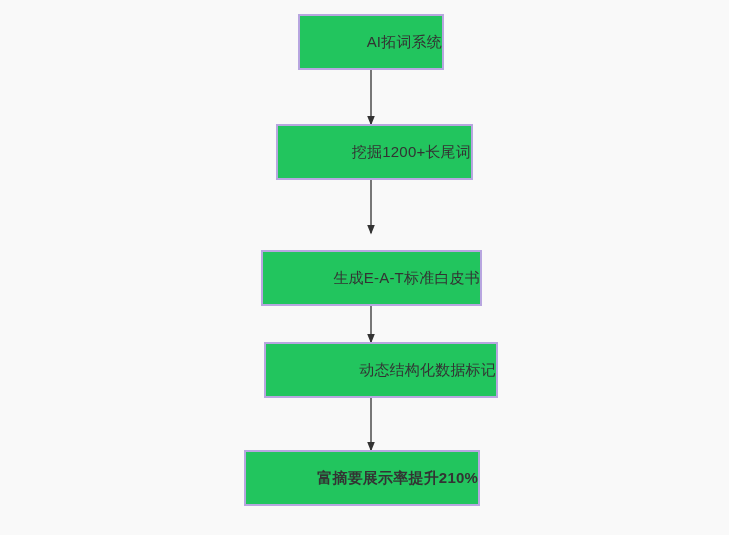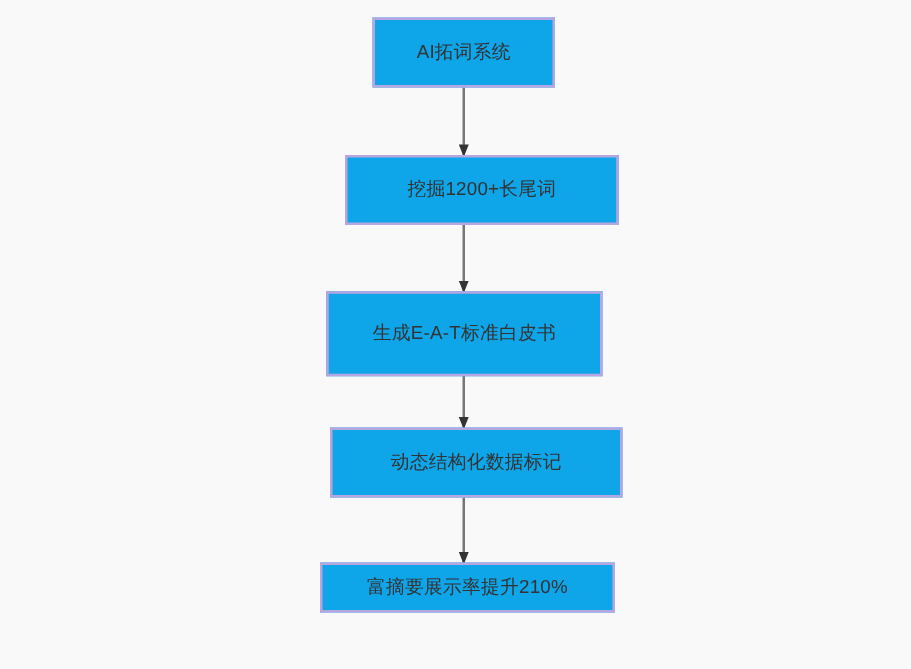--- a/index.html
+++ b/index.html
@@ -23,25 +23,25 @@
     position: absolute;
     top: 0;
     left: 0;
     width: 729px;
     height: 535px;
     pointer-events: none;
   }
   .node {
     position: absolute;
     box-sizing: border-box;
-    background: #0ea5e9;
+    background: #22c55e;
     border: 2px solid #b8a6e0;
     display: flex;
     align-items: center;
-    justify-content: center;
+    justify-content: flex-end;
     text-align: center;
   }
   .node-label {
     color: #333333;
     font-size: 15px;
     line-height: 1.2;
     letter-spacing: 0.2px;
     white-space: nowrap;
   }
 </style>
@@ -67,29 +67,29 @@
     </g>
     <g>
       <line x1="371" y1="398" x2="371" y2="450" stroke="#777777" stroke-width="2" marker-end="url(#arrowhead)"></line>
     </g>
   </svg>
 
   <div class="node" style="left:298px; top:14px; width:146px; height:56px;">
     <span class="node-label">AI拓词系统</span>
   </div>
 
-  <div class="node" style="left:276px; top:124px; width:219px; height:56px;">
+  <div class="node" style="left:276px; top:124px; width:197px; height:56px;">
     <span class="node-label">挖掘1200+长尾词</span>
   </div>
 
-  <div class="node" style="left:261px; top:233px; width:221px; height:68px;">
+  <div class="node" style="left:261px; top:250px; width:221px; height:56px;">
     <span class="node-label">生成E-A-T标准白皮书</span>
   </div>
 
   <div class="node" style="left:264px; top:342px; width:234px; height:56px;">
     <span class="node-label">动态结构化数据标记</span>
   </div>
 
-  <div class="node" style="left:256px; top:450px; width:236px; height:40px;">
+  <div class="node" style="left:244px; top:450px; width:236px; height:56px;font-weight:bold;">
     <span class="node-label">富摘要展示率提升210%</span>
   </div>
 
 </div>
 
 </body></html>

